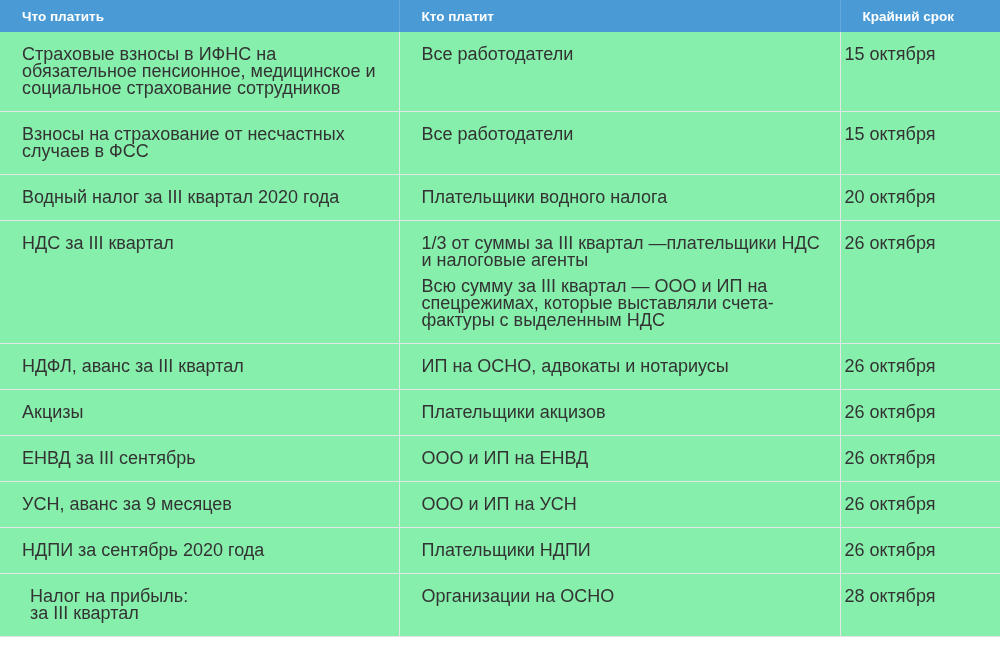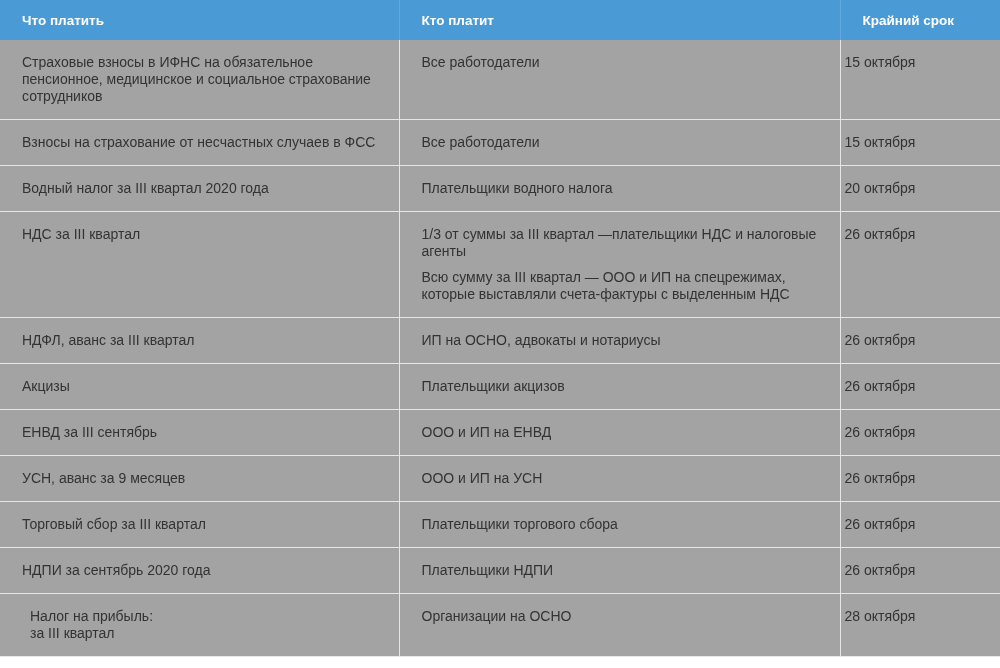--- a/index.html
+++ b/index.html
@@ -18,46 +18,46 @@
 
   .tax-table {
     width: 1000px;
     border-collapse: collapse;
     table-layout: fixed;
   }
 
   
   .tax-table thead tr {
     background: #4a9bd5;
-    height: 40px;
+    height: 32px;
   }
   .tax-table thead th {
     color: #ffffff;
     font-size: 13.5px;
     font-weight: bold;
     text-align: left;
     padding: 0 0 0 22px;
     vertical-align: middle;
     border-right: 1px solid #65a9dc;
     white-space: nowrap;
   }
   .tax-table thead th.last {
     border-right: none;
   }
 
   
   .tax-table tbody td {
-    font-size: 14px;
+    font-size: 18px;
     line-height: 17px;
     color: #333333;
     vertical-align: top;
     padding: 14px 18px 14px 22px;
     border-bottom: 1px solid #e6e6e6;
     border-right: 1px solid #e6e6e6;
-    background: #a3a3a3;
+    background: #86efac;
   }
   .tax-table tbody td.col-when {
     border-right: none;
     padding-left: 4px;
   }
   .tax-table tbody tr:last-child td {
     border-bottom: 1px solid #e6e6e6;
   }
 
   .cell-line {
@@ -161,29 +161,20 @@
         <td class="col-what">
           <span class="cell-para">УСН, аванс за 9 месяцев</span>
         </td>
         <td class="col-who">
           <span class="cell-para">ООО и ИП на УСН</span>
         </td>
         <td class="col-when">26 октября</td>
       </tr>
       <tr>
         <td class="col-what">
-          <span class="cell-para">Торговый сбор за III квартал</span>
-        </td>
-        <td class="col-who">
-          <span class="cell-para">Плательщики торгового сбора</span>
-        </td>
-        <td class="col-when">26 октября</td>
-      </tr>
-      <tr>
-        <td class="col-what">
           <span class="cell-para">НДПИ за сентябрь 2020 года</span>
         </td>
         <td class="col-who">
           <span class="cell-para">Плательщики НДПИ</span>
         </td>
         <td class="col-when">26 октября</td>
       </tr>
       <tr>
         <td class="col-what">
           <span class="cell-line">Налог на прибыль:</span>

